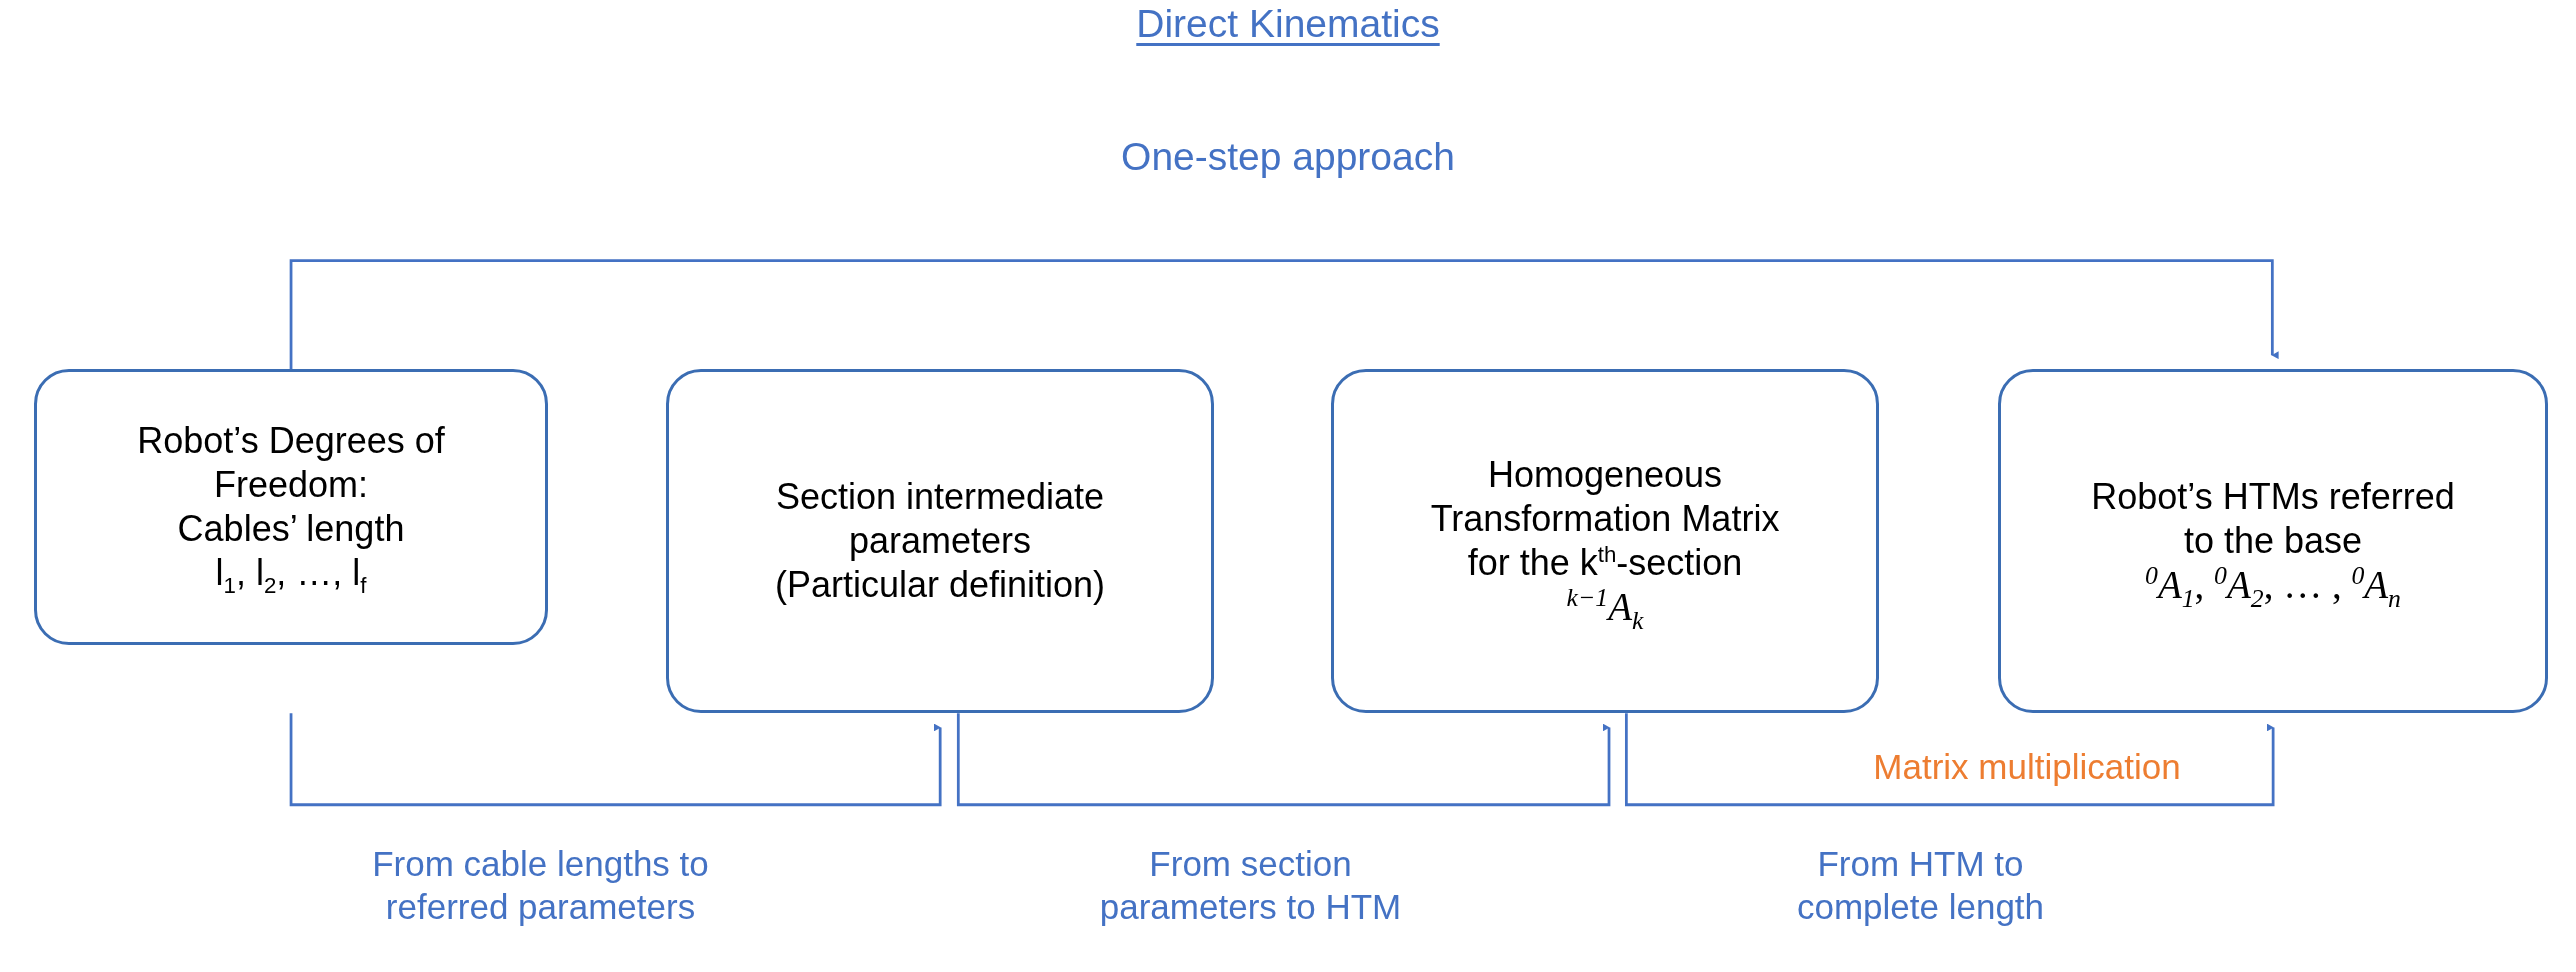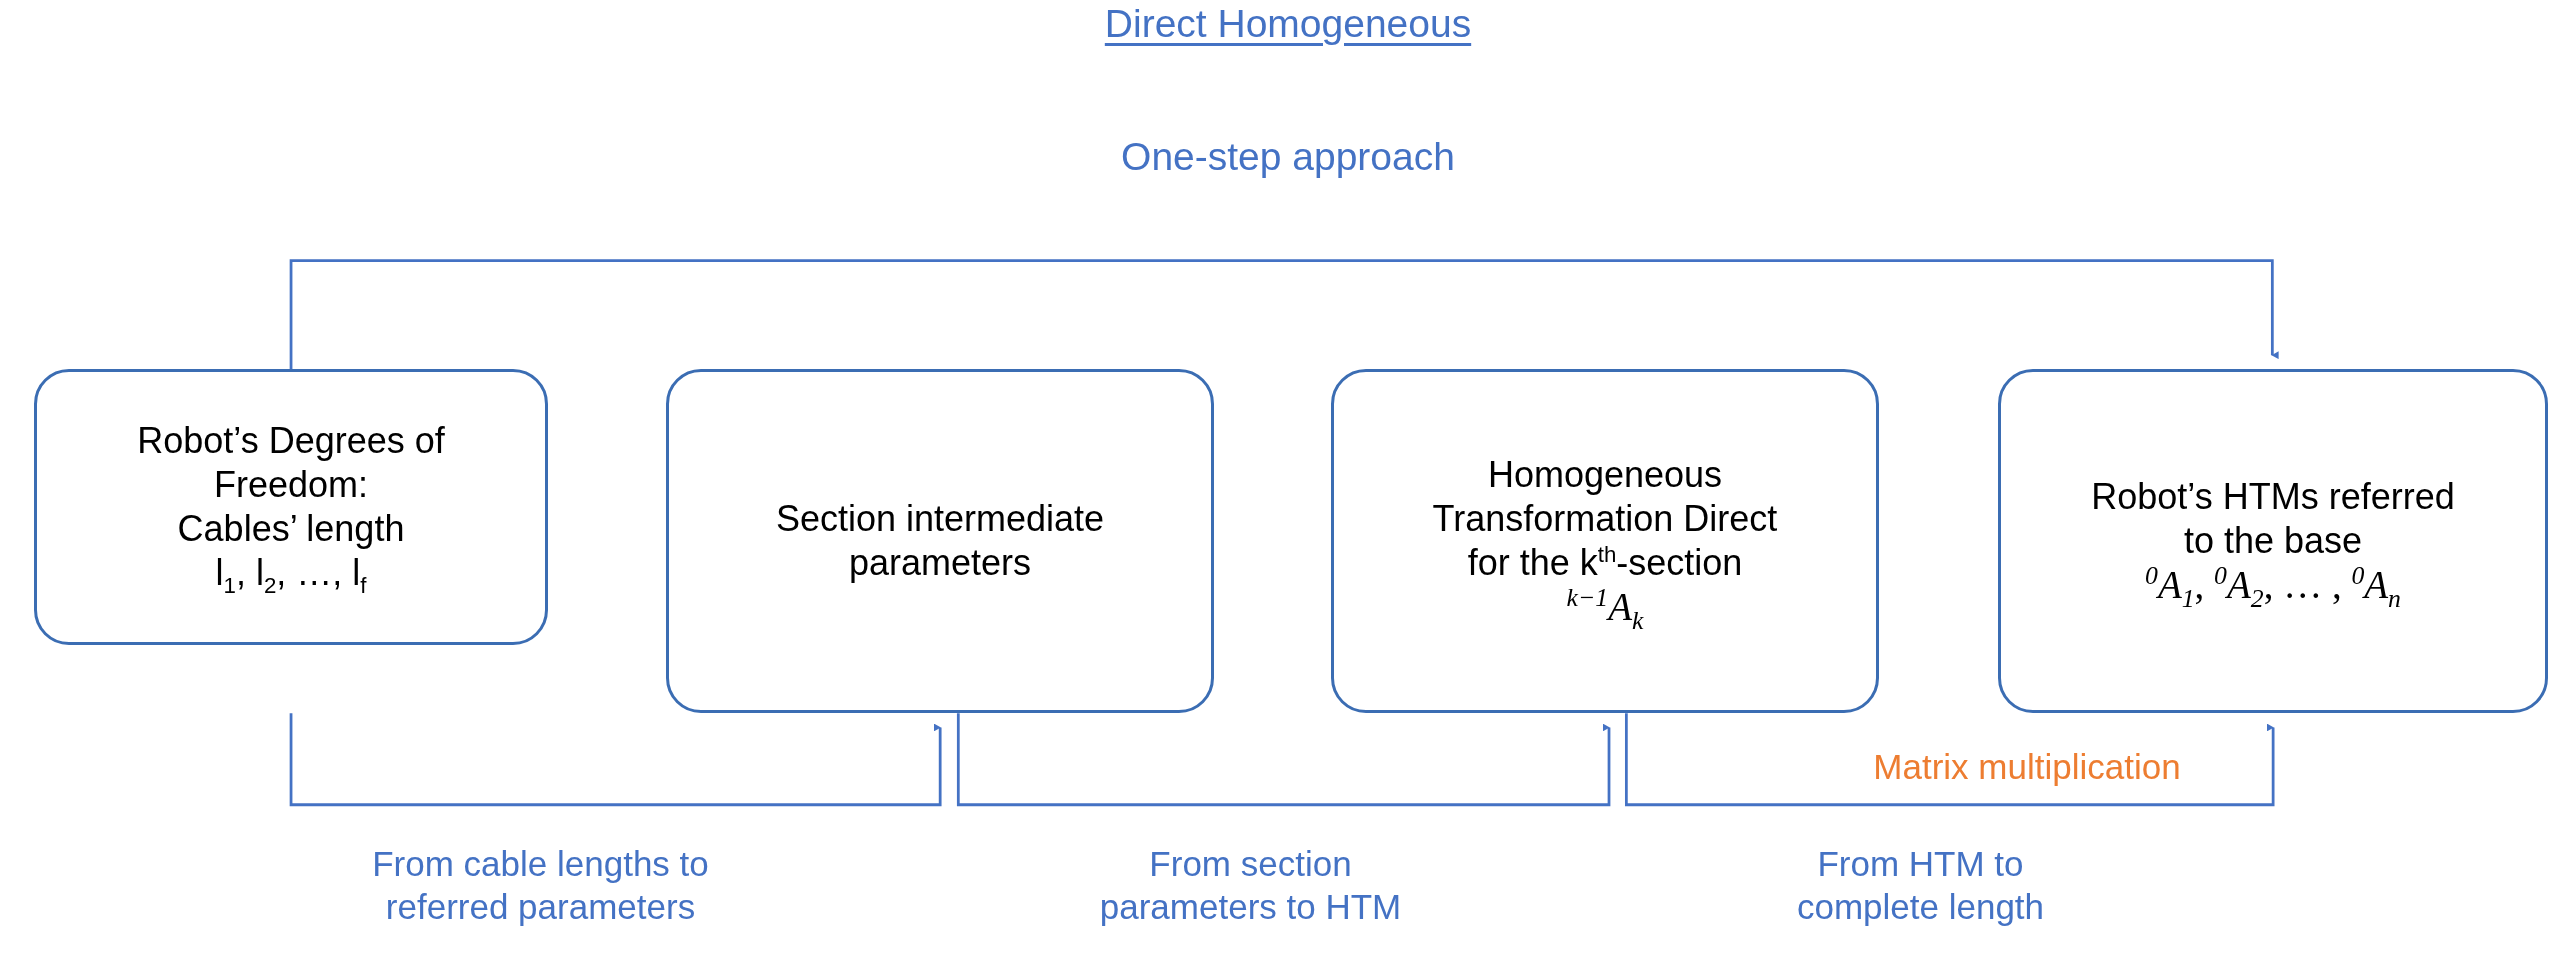--- a/index.html
+++ b/index.html
@@ -120,21 +120,21 @@
     font-size: 35px;
     line-height: 43px;
   }
 </style>
 </head>
 <body>
 
 <div id="stage">
 
   <div class="title">
-    <span class="ul">Direct Homogeneous</span>
+    <span class="ul">Direct Kinematics</span>
   </div>
   <div class="subtitle">One-step approach</div>
 
   <svg id="wires" viewBox="0 0 3266 1233" xmlns="http://www.w3.org/2000/svg">
     <defs>
       <marker id="arrow-down" markerWidth="10" markerHeight="10" refX="5" refY="8" orient="auto" markerUnits="userSpaceOnUse">
         <path d="M0,0 L10,0 L5,9 Z" fill="#4472c4"></path>
       </marker>
       <marker id="arrow-up" markerWidth="10" markerHeight="10" refX="5" refY="8" orient="auto" markerUnits="userSpaceOnUse">
         <path d="M0,0 L10,0 L5,9 Z" fill="#4472c4"></path>
@@ -166,27 +166,28 @@
       <div style="font-size:36px;">
         <span><span>l</span><span class="sub">1</span></span><span>, </span><span><span>l</span><span class="sub">2</span></span><span>, …, </span><span><span>l</span><span class="sub">f</span></span>
       </div>
     </div>
   </div>
 
   <div class="node" id="node-sip">
     <div class="inner">
       <div>Section intermediate</div>
       <div>parameters</div>
+      <div>(Particular definition)</div>
     </div>
   </div>
 
   <div class="node" id="node-htm">
     <div class="inner">
       <div>Homogeneous</div>
-      <div>Transformation Direct</div>
+      <div>Transformation Matrix</div>
       <div><span>for the k</span><span class="sup">th</span><span>-section</span></div>
       <div class="math"><span class="pre">k−1</span><span>A</span><span class="post">k</span></div>
     </div>
   </div>
 
   <div class="node" id="node-base">
     <div class="inner">
       <div>Robot’s HTMs referred</div>
       <div>to the base</div>
       <div class="math"><span class="pre">0</span><span>A</span><span class="post">1</span><span class="up">, </span><span class="pre">0</span><span>A</span><span class="post">2</span><span class="up">, … , </span><span class="pre">0</span><span>A</span><span class="post">n</span></div>

